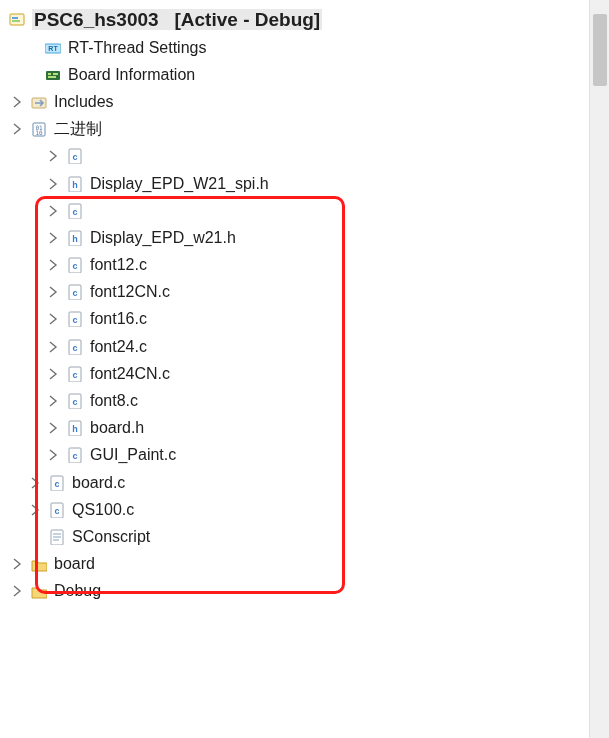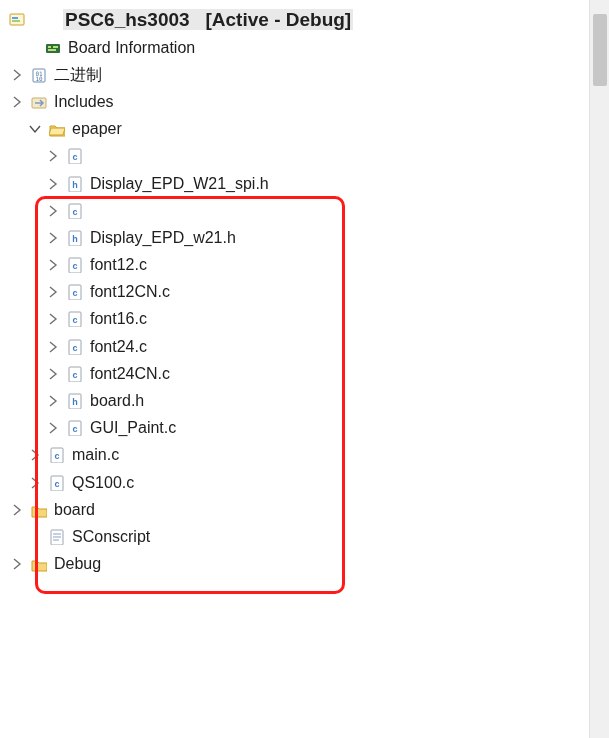--- a/index.html
+++ b/index.html
@@ -57,21 +57,20 @@
     margin-right: 6px;
     flex-shrink: 0;
   }
 
   .label { line-height: 1; }
 
   .project-row .label { font-weight: 700; font-size: 19px; }
   .project-row {
     background: #ffffff;
     height: 30px;
-    gap: 31px;
   }
   .project-pill {
     display: inline-block;
     background: #e9e9e9;
     padding: 1px 2px 1px 2px;
   }
 
   .highlight-box {
     position: absolute;
     border: 3px solid #ff1a1a;
@@ -149,290 +148,285 @@
     <span class="icon ico-prj">
         <svg width="16" height="16">
           <use href="#prj"></use>
         </svg>
       </span>
     <span class="label">
       <span class="project-pill"><span>PSC6_hs3003</span>&nbsp;&nbsp;&nbsp;<span>[Active - Debug]</span></span>
     </span>
   </div>
 
+  <div class="row">
+    <span class="spacer" style="width:18px"></span>
+    <span class="chev"></span>
+    <span class="icon ico-rt">
+        <svg width="16" height="16">
+          <use href="#rt"></use>
+        </svg>
+      </span>
+    <span class="label">RT-Thread Settings</span>
+  </div>
 
   <div class="row">
     <span class="spacer" style="width:18px"></span>
     <span class="chev"></span>
     <span class="icon ico-board">
         <svg width="16" height="16">
           <use href="#boardico"></use>
         </svg>
       </span>
     <span class="label">Board Information</span>
   </div>
 
   <div class="row">
     <span class="chev">
         <svg width="12" height="12">
           <use href="#chevron-right"></use>
         </svg>
       </span>
     <span class="spacer" style="width:4px"></span>
+    <span class="icon ico-inc">
+        <svg width="16" height="16">
+          <use href="#inc"></use>
+        </svg>
+      </span>
+    <span class="label">Includes</span>
+  </div>
+
+  <div class="row">
+    <span class="chev">
+        <svg width="12" height="12">
+          <use href="#chevron-right"></use>
+        </svg>
+      </span>
+    <span class="spacer" style="width:4px"></span>
     <span class="icon ico-bin">
         <svg width="16" height="16">
           <use href="#bin"></use>
         </svg>
       </span>
     <span class="label">二进制</span>
   </div>
 
-  <div class="row">
-    <span class="chev">
-        <svg width="12" height="12">
-          <use href="#chevron-right"></use>
-        </svg>
-      </span>
-    <span class="spacer" style="width:4px"></span>
-    <span class="icon ico-inc">
-        <svg width="16" height="16">
-          <use href="#inc"></use>
-        </svg>
-      </span>
-    <span class="label">Includes</span>
-  </div>
-
+
+
+  <div id="epaper-files">
+      <div class="row">
+        <span class="spacer" style="width:36px"></span>
+        <span class="chev">
+          <svg width="12" height="12">
+            <use href="#chevron-right"></use>
+          </svg>
+        </span>
+        <span class="spacer" style="width:4px"></span>
+        <span class="icon">
+          <svg width="16" height="16">
+            <use href="#cfile"></use>
+          </svg>
+        </span>
+      </div>
+      <div class="row">
+        <span class="spacer" style="width:36px"></span>
+        <span class="chev">
+          <svg width="12" height="12">
+            <use href="#chevron-right"></use>
+          </svg>
+        </span>
+        <span class="spacer" style="width:4px"></span>
+        <span class="icon">
+          <svg width="16" height="16">
+            <use href="#hfile"></use>
+          </svg>
+        </span>
+        <span class="label">Display_EPD_W21_spi.h</span>
+      </div>
+      <div class="row">
+        <span class="spacer" style="width:36px"></span>
+        <span class="chev">
+          <svg width="12" height="12">
+            <use href="#chevron-right"></use>
+          </svg>
+        </span>
+        <span class="spacer" style="width:4px"></span>
+        <span class="icon">
+          <svg width="16" height="16">
+            <use href="#cfile"></use>
+          </svg>
+        </span>
+      </div>
+      <div class="row">
+        <span class="spacer" style="width:36px"></span>
+        <span class="chev">
+          <svg width="12" height="12">
+            <use href="#chevron-right"></use>
+          </svg>
+        </span>
+        <span class="spacer" style="width:4px"></span>
+        <span class="icon">
+          <svg width="16" height="16">
+            <use href="#hfile"></use>
+          </svg>
+        </span>
+        <span class="label">Display_EPD_w21.h</span>
+      </div>
+      <div class="row">
+        <span class="spacer" style="width:36px"></span>
+        <span class="chev">
+          <svg width="12" height="12">
+            <use href="#chevron-right"></use>
+          </svg>
+        </span>
+        <span class="spacer" style="width:4px"></span>
+        <span class="icon">
+          <svg width="16" height="16">
+            <use href="#cfile"></use>
+          </svg>
+        </span>
+        <span class="label">font12.c</span>
+      </div>
+      <div class="row">
+        <span class="spacer" style="width:36px"></span>
+        <span class="chev">
+          <svg width="12" height="12">
+            <use href="#chevron-right"></use>
+          </svg>
+        </span>
+        <span class="spacer" style="width:4px"></span>
+        <span class="icon">
+          <svg width="16" height="16">
+            <use href="#cfile"></use>
+          </svg>
+        </span>
+        <span class="label">font12CN.c</span>
+      </div>
+      <div class="row">
+        <span class="spacer" style="width:36px"></span>
+        <span class="chev">
+          <svg width="12" height="12">
+            <use href="#chevron-right"></use>
+          </svg>
+        </span>
+        <span class="spacer" style="width:4px"></span>
+        <span class="icon">
+          <svg width="16" height="16">
+            <use href="#cfile"></use>
+          </svg>
+        </span>
+        <span class="label">font16.c</span>
+      </div>
+      <div class="row">
+        <span class="spacer" style="width:36px"></span>
+        <span class="chev">
+          <svg width="12" height="12">
+            <use href="#chevron-right"></use>
+          </svg>
+        </span>
+        <span class="spacer" style="width:4px"></span>
+        <span class="icon">
+          <svg width="16" height="16">
+            <use href="#cfile"></use>
+          </svg>
+        </span>
+        <span class="label">font24.c</span>
+      </div>
+      <div class="row">
+        <span class="spacer" style="width:36px"></span>
+        <span class="chev">
+          <svg width="12" height="12">
+            <use href="#chevron-right"></use>
+          </svg>
+        </span>
+        <span class="spacer" style="width:4px"></span>
+        <span class="icon">
+          <svg width="16" height="16">
+            <use href="#cfile"></use>
+          </svg>
+        </span>
+        <span class="label">font24CN.c</span>
+      </div>
+      <div class="row">
+        <span class="spacer" style="width:36px"></span>
+        <span class="chev">
+          <svg width="12" height="12">
+            <use href="#chevron-right"></use>
+          </svg>
+        </span>
+        <span class="spacer" style="width:4px"></span>
+        <span class="icon">
+          <svg width="16" height="16">
+            <use href="#cfile"></use>
+          </svg>
+        </span>
+        <span class="label">font8.c</span>
+      </div>
+      <div class="row">
+        <span class="spacer" style="width:36px"></span>
+        <span class="chev">
+          <svg width="12" height="12">
+            <use href="#chevron-right"></use>
+          </svg>
+        </span>
+        <span class="spacer" style="width:4px"></span>
+        <span class="icon">
+          <svg width="16" height="16">
+            <use href="#hfile"></use>
+          </svg>
+        </span>
+        <span class="label">board.h</span>
+      </div>
+      <div class="row">
+        <span class="spacer" style="width:36px"></span>
+        <span class="chev">
+          <svg width="12" height="12">
+            <use href="#chevron-right"></use>
+          </svg>
+        </span>
+        <span class="spacer" style="width:4px"></span>
+        <span class="icon">
+          <svg width="16" height="16">
+            <use href="#cfile"></use>
+          </svg>
+        </span>
+        <span class="label">GUI_Paint.c</span>
+      </div>
+    </div>
 
   <div class="row">
     <span class="spacer" style="width:18px"></span>
     <span class="chev">
         <svg width="12" height="12">
-          <use href="#chevron-down"></use>
-        </svg>
-      </span>
-    <span class="spacer" style="width:4px"></span>
-    <span class="icon ico-foldopen">
-        <svg width="16" height="16">
-          <use href="#folder-open"></use>
-        </svg>
-      </span>
-    <span class="label">epaper</span>
-  </div>
-
-  <div id="epaper-files">
-      <div class="row">
-        <span class="spacer" style="width:36px"></span>
-        <span class="chev">
-          <svg width="12" height="12">
-            <use href="#chevron-right"></use>
-          </svg>
-        </span>
-        <span class="spacer" style="width:4px"></span>
-        <span class="icon">
-          <svg width="16" height="16">
-            <use href="#cfile"></use>
-          </svg>
-        </span>
-      </div>
-      <div class="row">
-        <span class="spacer" style="width:36px"></span>
-        <span class="chev">
-          <svg width="12" height="12">
-            <use href="#chevron-right"></use>
-          </svg>
-        </span>
-        <span class="spacer" style="width:4px"></span>
-        <span class="icon">
-          <svg width="16" height="16">
-            <use href="#hfile"></use>
-          </svg>
-        </span>
-        <span class="label">Display_EPD_W21_spi.h</span>
-      </div>
-      <div class="row">
-        <span class="spacer" style="width:36px"></span>
-        <span class="chev">
-          <svg width="12" height="12">
-            <use href="#chevron-right"></use>
-          </svg>
-        </span>
-        <span class="spacer" style="width:4px"></span>
-        <span class="icon">
-          <svg width="16" height="16">
-            <use href="#cfile"></use>
-          </svg>
-        </span>
-      </div>
-      <div class="row">
-        <span class="spacer" style="width:36px"></span>
-        <span class="chev">
-          <svg width="12" height="12">
-            <use href="#chevron-right"></use>
-          </svg>
-        </span>
-        <span class="spacer" style="width:4px"></span>
-        <span class="icon">
-          <svg width="16" height="16">
-            <use href="#hfile"></use>
-          </svg>
-        </span>
-        <span class="label">Display_EPD_w21.h</span>
-      </div>
-      <div class="row">
-        <span class="spacer" style="width:36px"></span>
-        <span class="chev">
-          <svg width="12" height="12">
-            <use href="#chevron-right"></use>
-          </svg>
-        </span>
-        <span class="spacer" style="width:4px"></span>
-        <span class="icon">
-          <svg width="16" height="16">
-            <use href="#cfile"></use>
-          </svg>
-        </span>
-        <span class="label">font12.c</span>
-      </div>
-      <div class="row">
-        <span class="spacer" style="width:36px"></span>
-        <span class="chev">
-          <svg width="12" height="12">
-            <use href="#chevron-right"></use>
-          </svg>
-        </span>
-        <span class="spacer" style="width:4px"></span>
-        <span class="icon">
-          <svg width="16" height="16">
-            <use href="#cfile"></use>
-          </svg>
-        </span>
-        <span class="label">font12CN.c</span>
-      </div>
-      <div class="row">
-        <span class="spacer" style="width:36px"></span>
-        <span class="chev">
-          <svg width="12" height="12">
-            <use href="#chevron-right"></use>
-          </svg>
-        </span>
-        <span class="spacer" style="width:4px"></span>
-        <span class="icon">
-          <svg width="16" height="16">
-            <use href="#cfile"></use>
-          </svg>
-        </span>
-        <span class="label">font16.c</span>
-      </div>
-      <div class="row">
-        <span class="spacer" style="width:36px"></span>
-        <span class="chev">
-          <svg width="12" height="12">
-            <use href="#chevron-right"></use>
-          </svg>
-        </span>
-        <span class="spacer" style="width:4px"></span>
-        <span class="icon">
-          <svg width="16" height="16">
-            <use href="#cfile"></use>
-          </svg>
-        </span>
-        <span class="label">font24.c</span>
-      </div>
-      <div class="row">
-        <span class="spacer" style="width:36px"></span>
-        <span class="chev">
-          <svg width="12" height="12">
-            <use href="#chevron-right"></use>
-          </svg>
-        </span>
-        <span class="spacer" style="width:4px"></span>
-        <span class="icon">
-          <svg width="16" height="16">
-            <use href="#cfile"></use>
-          </svg>
-        </span>
-        <span class="label">font24CN.c</span>
-      </div>
-      <div class="row">
-        <span class="spacer" style="width:36px"></span>
-        <span class="chev">
-          <svg width="12" height="12">
-            <use href="#chevron-right"></use>
-          </svg>
-        </span>
-        <span class="spacer" style="width:4px"></span>
-        <span class="icon">
-          <svg width="16" height="16">
-            <use href="#hfile"></use>
-          </svg>
-        </span>
-        <span class="label">board.h</span>
-      </div>
-      <div class="row">
-        <span class="spacer" style="width:36px"></span>
-        <span class="chev">
-          <svg width="12" height="12">
-            <use href="#chevron-right"></use>
-          </svg>
-        </span>
-        <span class="spacer" style="width:4px"></span>
-        <span class="icon">
-          <svg width="16" height="16">
-            <use href="#cfile"></use>
-          </svg>
-        </span>
-        <span class="label">GUI_Paint.c</span>
-      </div>
-    </div>
+          <use href="#chevron-right"></use>
+        </svg>
+      </span>
+    <span class="spacer" style="width:4px"></span>
+    <span class="icon ico-cfile">
+        <svg width="16" height="16">
+          <use href="#cfile"></use>
+        </svg>
+      </span>
+    <span class="label">board.c</span>
+  </div>
 
   <div class="row">
     <span class="spacer" style="width:18px"></span>
     <span class="chev">
         <svg width="12" height="12">
           <use href="#chevron-right"></use>
         </svg>
       </span>
     <span class="spacer" style="width:4px"></span>
     <span class="icon ico-cfile">
         <svg width="16" height="16">
           <use href="#cfile"></use>
         </svg>
       </span>
-    <span class="label">main.c</span>
-  </div>
-
-  <div class="row">
-    <span class="spacer" style="width:18px"></span>
-    <span class="chev">
-        <svg width="12" height="12">
-          <use href="#chevron-right"></use>
-        </svg>
-      </span>
-    <span class="spacer" style="width:4px"></span>
-    <span class="icon ico-cfile">
-        <svg width="16" height="16">
-          <use href="#cfile"></use>
-        </svg>
-      </span>
     <span class="label">QS100.c</span>
-  </div>
-
-  <div class="row">
-    <span class="chev">
-        <svg width="12" height="12">
-          <use href="#chevron-right"></use>
-        </svg>
-      </span>
-    <span class="spacer" style="width:4px"></span>
-    <span class="icon ico-folder">
-        <svg width="16" height="16">
-          <use href="#folder-closed"></use>
-        </svg>
-      </span>
-    <span class="label">board</span>
   </div>
 
   <div class="row">
     <span class="spacer" style="width:18px"></span>
     <span class="chev"></span>
     <span class="spacer" style="width:4px"></span>
     <span class="icon ico-txt">
         <svg width="16" height="16">
           <use href="#txtfile"></use>
         </svg>
@@ -445,20 +439,35 @@
         <svg width="12" height="12">
           <use href="#chevron-right"></use>
         </svg>
       </span>
     <span class="spacer" style="width:4px"></span>
     <span class="icon ico-folder">
         <svg width="16" height="16">
           <use href="#folder-closed"></use>
         </svg>
       </span>
+    <span class="label">board</span>
+  </div>
+
+  <div class="row">
+    <span class="chev">
+        <svg width="12" height="12">
+          <use href="#chevron-right"></use>
+        </svg>
+      </span>
+    <span class="spacer" style="width:4px"></span>
+    <span class="icon ico-folder">
+        <svg width="16" height="16">
+          <use href="#folder-closed"></use>
+        </svg>
+      </span>
     <span class="label">Debug</span>
   </div>
 
   <div id="hl" class="highlight-box" style="left: 35px; top: 196px; width: 310px; height: 398px;"></div>
 
   <div class="scrollbar">
     <div class="thumb"></div>
   </div>
 </div>
 

